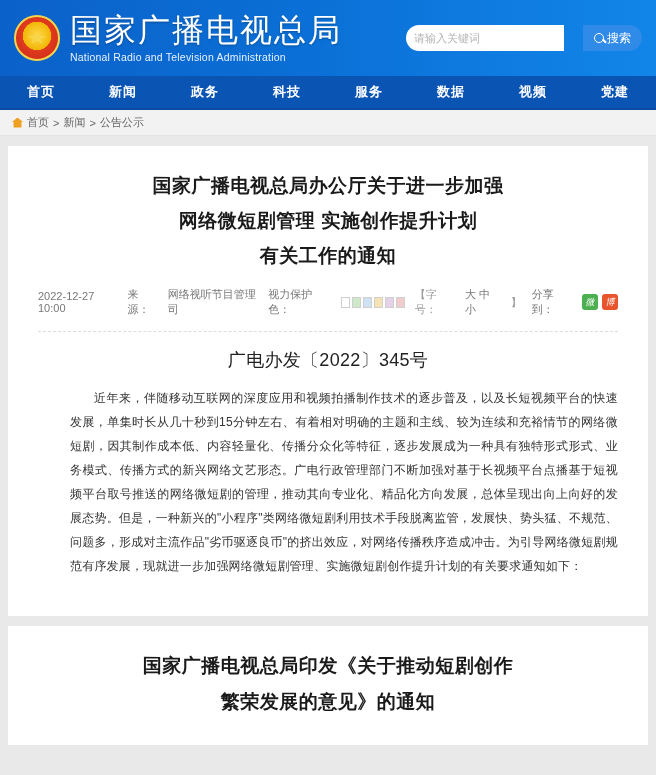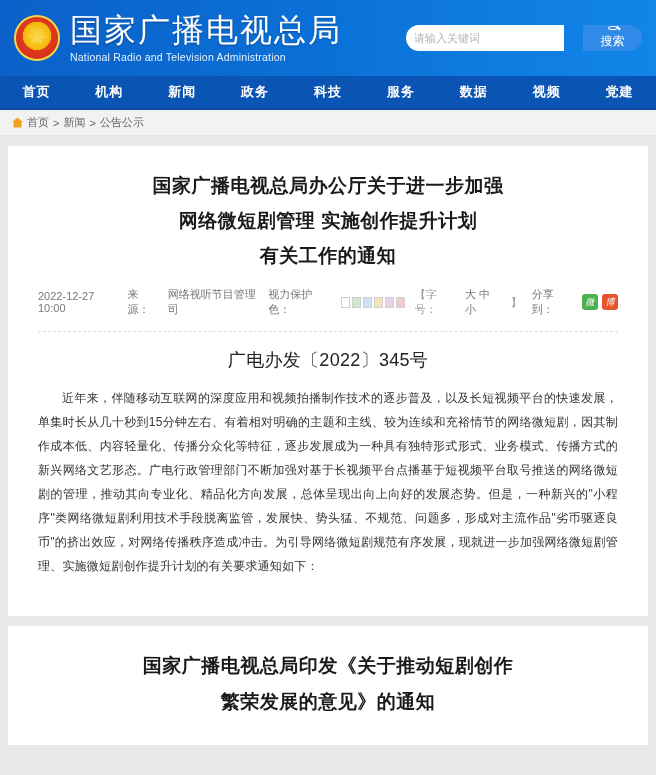--- a/index.html
+++ b/index.html
@@ -78,21 +78,20 @@
   .search-btn {
     width: 66px; height: 26px;
     background: #2f8ae8;
     border: none;
     color: #fff;
     font-size: 12px;
     display: flex; align-items: center; justify-content: center;
     gap: 3px;
     cursor: pointer;
     font-family: "Liberation Sans", sans-serif;
-    flex-direction: column;
   }
   .mag {
     width: 10px; height: 10px;
     border: 1.6px solid #fff;
     border-radius: 50%;
     position: relative;
     display: inline-block;
   }
   .mag::after {
     content:"";
@@ -191,21 +190,21 @@
     margin-bottom: 14px;
     letter-spacing: .3px;
   }
   .body-p {
     font-size: 12px;
     color: #333;
     line-height: 2.0;
     text-align: justify;
     letter-spacing: .2px;
   }
-  .indent { text-indent: 2em; }
+  .indent { text-indent: 2em; margin-left: 32px; }
 </style>
 </head>
 <body>
 
 <div class="header">
   <div class="emblem"></div>
   <div class="title-block">
     <div class="cn-title">国家广播电视总局</div>
     <div class="en-title">National Radio and Television Administration</div>
   </div>
@@ -213,21 +212,20 @@
     <input class="search-input" type="text" placeholder="请输入关键词" style="">
     <button class="search-btn">
       <span class="mag"></span>
       <span>搜索</span>
     </button>
   </div>
 </div>
 
 <div class="nav">
   <div class="nav-item">首页</div>
-  <div class="nav-item">机构</div>
   <div class="nav-item">新闻</div>
   <div class="nav-item">政务</div>
   <div class="nav-item">科技</div>
   <div class="nav-item">服务</div>
   <div class="nav-item">数据</div>
   <div class="nav-item">视频</div>
   <div class="nav-item">党建</div>
 </div>
 
 <div class="crumb">

